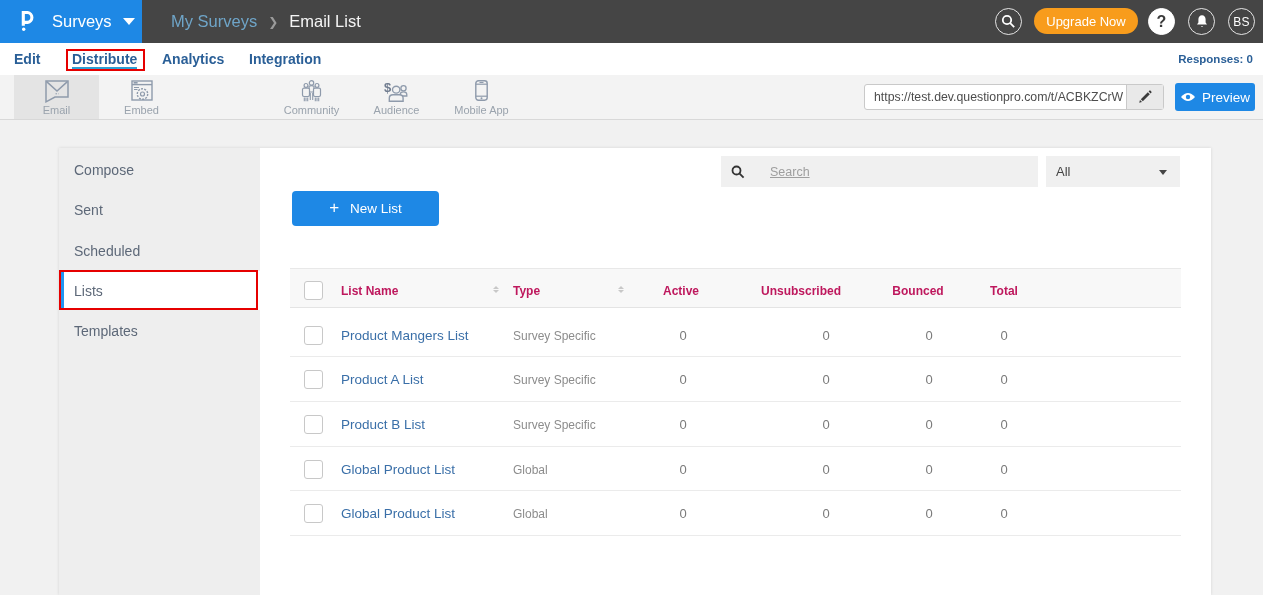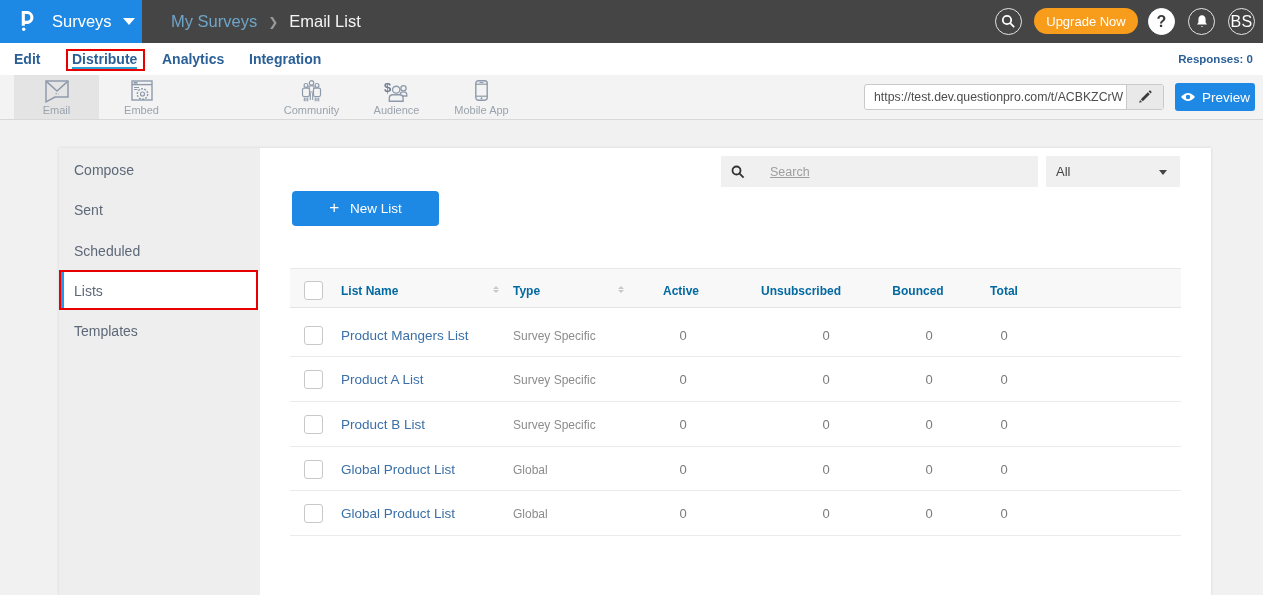--- a/index.html
+++ b/index.html
@@ -15,21 +15,21 @@
 #crumb { position:absolute; left:171px; top:0; height:43px; display:flex; align-items:center; font-size:16.5px; }
 #crumb .c1 { color:#6fa5c8; }
 #crumb .sep { color:#9a9a9a; margin:0 11px; font-size:12px; }
 #crumb .c2 { color:#f5f5f5; }
 
 .circ { position:absolute; top:8px; width:27px; height:27px; border-radius:50%; border:1px solid rgba(255,255,255,0.85); display:flex; align-items:center; justify-content:center; }
 #ic-search { left:995px; }
 #btn-upgrade { position:absolute; left:1034px; top:8px; width:104px; height:26px; border-radius:13px; background:#f89c1c; color:#fff; font-size:13px; display:flex; align-items:center; justify-content:center; }
 #ic-help { left:1148px; background:#fff; border-color:#fff; color:#3b3b3b; font-weight:bold; font-size:16px; }
 #ic-bell { left:1188px; }
-#ic-bs { left:1228px; color:#fff; font-size:16px; letter-spacing:.3px; }
+#ic-bs { left:1228px; color:#fff; font-size:12px; letter-spacing:.3px; }
 
 
 #tabrow { position:absolute; left:0; top:43px; width:1263px; height:32px; background:#fff;padding-left:36px; }
 .tab { position:absolute; top:0; height:32px; display:flex; align-items:center; color:#2a5f97; font-size:14px; font-weight:bold; }
 #tab-edit { left:14px; }
 #tab-dist { left:72px; }
 #tab-dist .ul { position:absolute; left:0; right:0; bottom:6px; height:2px; background:#2e9fd4; }
 #tab-ana { left:162px; }
 #tab-int { left:249px; }
 #redbox-dist { position:absolute; left:66px; top:6px; width:79px; height:22px; border:2px solid #e60000; }
@@ -66,21 +66,21 @@
 #alldd { position:absolute; left:987px; top:8px; width:134px; height:31px; background:#f0f0f0; }
 #alldd .t { position:absolute; left:10px; top:8px; font-size:13px; color:#444; }
 #alldd .car { position:absolute; right:13px; top:14px; width:0; height:0; border-left:4.5px solid transparent; border-right:4.5px solid transparent; border-top:5px solid #444; }
 #btn-newlist { position:absolute; left:233px; top:43px; width:147px; height:35px; background:#1e88e5; border-radius:4px; color:#fff; display:flex; align-items:center; justify-content:center; }
 #btn-newlist .plus { font-size:17px; font-weight:400; margin-right:11px; position:relative; top:-1px; }
 #btn-newlist .txt { font-size:13.5px; }
 
 
 #thead { position:absolute; left:231px; top:120px; width:891px; height:40px; background:#f8f8f8; border-top:1px solid #e8e8e8; border-bottom:1px solid #e4e4e4; }
 .cb { position:absolute; width:19px; height:19px; background:#fff; border:1px solid #c8c8c8; border-radius:3px; }
-.hl { position:absolute; font-size:12px; font-weight:bold; color:#0369a1; top:15px; }
+.hl { position:absolute; font-size:12px; font-weight:bold; color:#be185d; top:15px; }
 .sorti { position:absolute; top:17px; color:#bbb; }
 .sorti .u { width:0;height:0;border-left:3px solid transparent;border-right:3px solid transparent;border-bottom:3px solid #c8c8c8; margin-bottom:1px; }
 .sorti .d { width:0;height:0;border-left:3px solid transparent;border-right:3px solid transparent;border-top:3px solid #c8c8c8; }
 .trow { position:absolute; left:231px; width:891px; }
 .trow .ln { position:absolute; left:51px; font-size:13.5px; color:#3a6fa8; }
 .trow .ty { position:absolute; left:223px; font-size:12px; color:#8c8c8c; }
 .trow .v { position:absolute; font-size:13px; color:#7a7a7a; transform:translateX(-50%); }
 .divline { position:absolute; left:231px; width:891px; height:1px; background:#ebebeb; }
 </style>
 </head>

